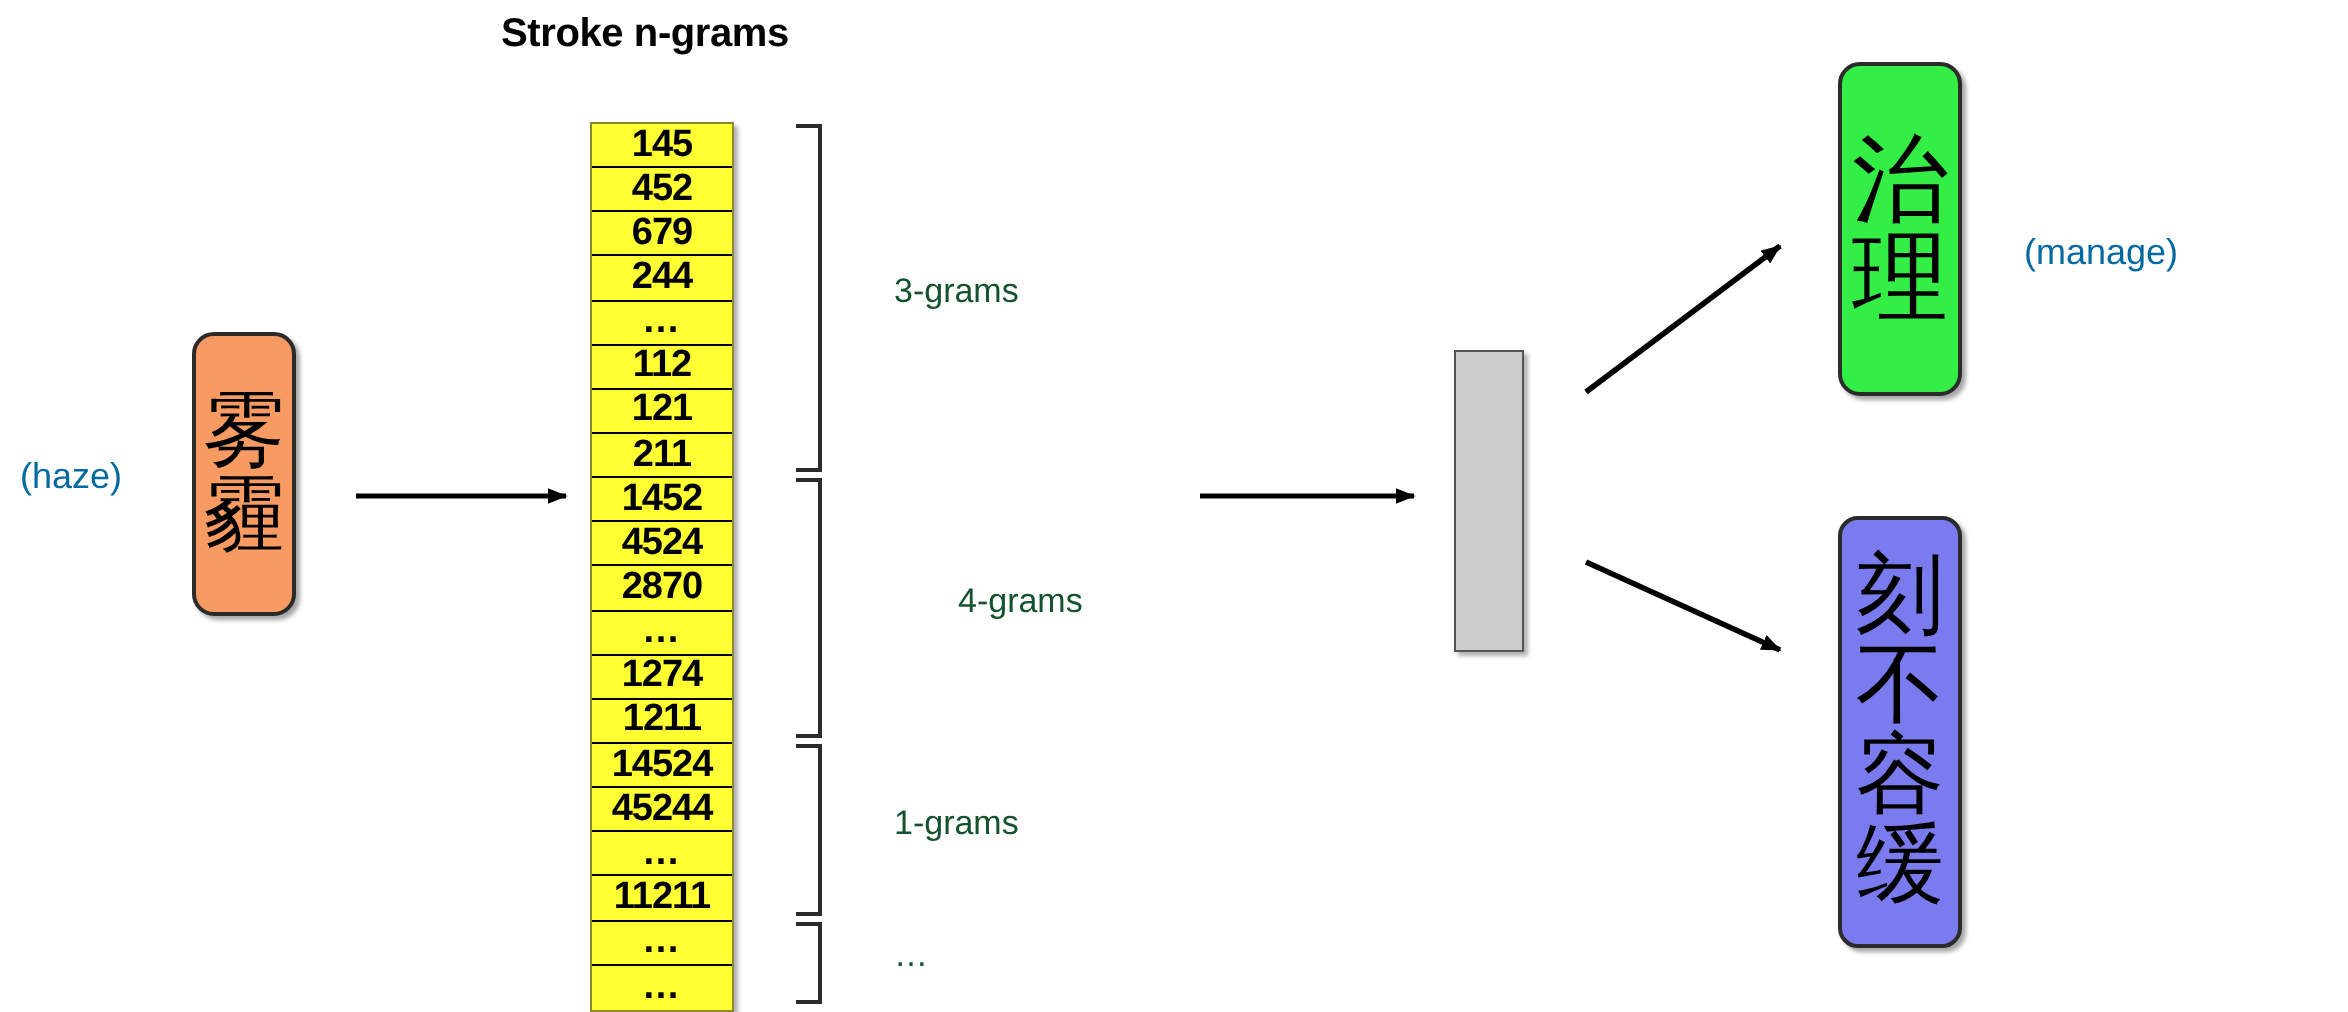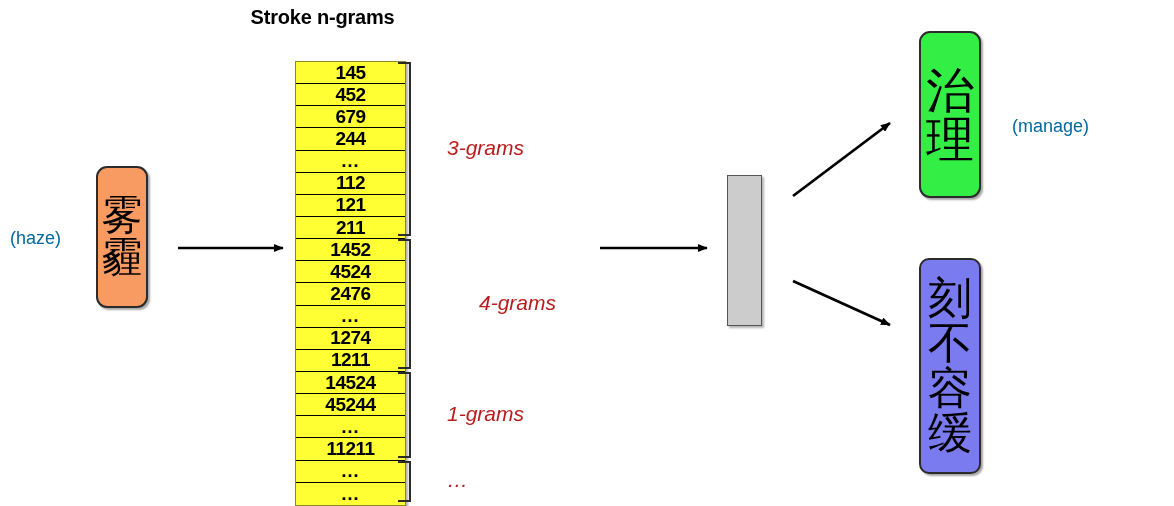--- a/index.html
+++ b/index.html
@@ -64,21 +64,21 @@
   }
   #box-output-delay {
     left: 919px; top: 258px; width: 62px; height: 216px;
     background: #7b7bf0;
     font-size: 44px;
     border-radius: 10px;
   }
 
   
   #ngram-stack {
-    left: 295px; top: 61px; width: 111px;
+    left: 295px; top: 61px; width: 72px;
     border: 1.5px solid #8a8a2a;
     box-sizing: border-box;
     box-shadow: 2px 2px 2px rgba(0,0,0,0.3);
   }
   .ngram-cell {
     height: 22.15px;
     box-sizing: border-box;
     background: #ffff33;
     border-bottom: 1.5px solid #000000;
     display: flex;
@@ -93,24 +93,23 @@
   .ngram-cell.ellipsis { font-size: 19px; letter-spacing: 1px; }
 
   
   .bracket {
     box-sizing: border-box;
     border: 2px solid #2b2b2b;
     border-left: none;
     width: 13px;
   }
   .group-label {
-    font-size: 21px;
-    color: #b91c1c;
+    font-size: 17px;
+    color: #14532d;
     white-space: nowrap;
-    font-style: italic;
   }
 
   
   #hidden-rep {
     left: 727px; top: 175px; width: 35px; height: 151px;
     background: #cccccc;
     border: 1.5px solid #555555;
     box-sizing: border-box;
     box-shadow: 2px 2px 2px rgba(0,0,0,0.3);
   }
@@ -139,21 +138,21 @@
       <div class="ngram-cell">145</div>
       <div class="ngram-cell">452</div>
       <div class="ngram-cell">679</div>
       <div class="ngram-cell">244</div>
       <div class="ngram-cell ellipsis">…</div>
       <div class="ngram-cell">112</div>
       <div class="ngram-cell">121</div>
       <div class="ngram-cell">211</div>
       <div class="ngram-cell">1452</div>
       <div class="ngram-cell">4524</div>
-      <div class="ngram-cell">2476</div>
+      <div class="ngram-cell">2870</div>
       <div class="ngram-cell ellipsis">…</div>
       <div class="ngram-cell">1274</div>
       <div class="ngram-cell">1211</div>
       <div class="ngram-cell">14524</div>
       <div class="ngram-cell">45244</div>
       <div class="ngram-cell ellipsis">…</div>
       <div class="ngram-cell">11211</div>
       <div class="ngram-cell ellipsis">…</div>
       <div class="ngram-cell ellipsis">…</div>
     </div>

